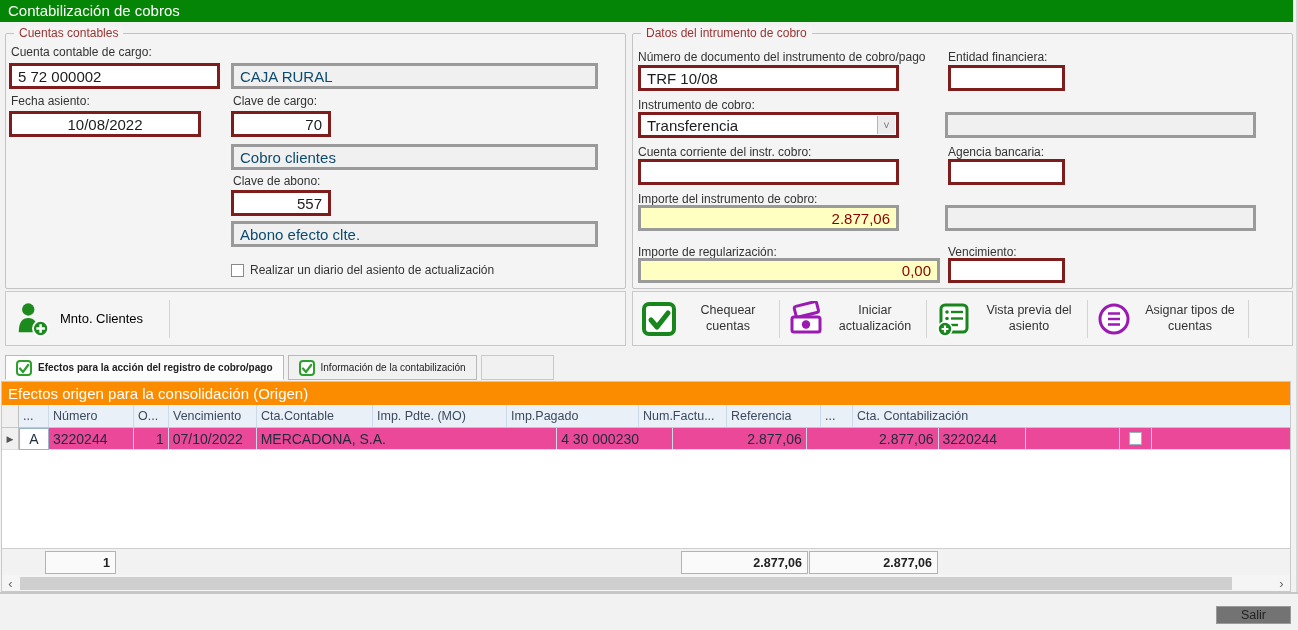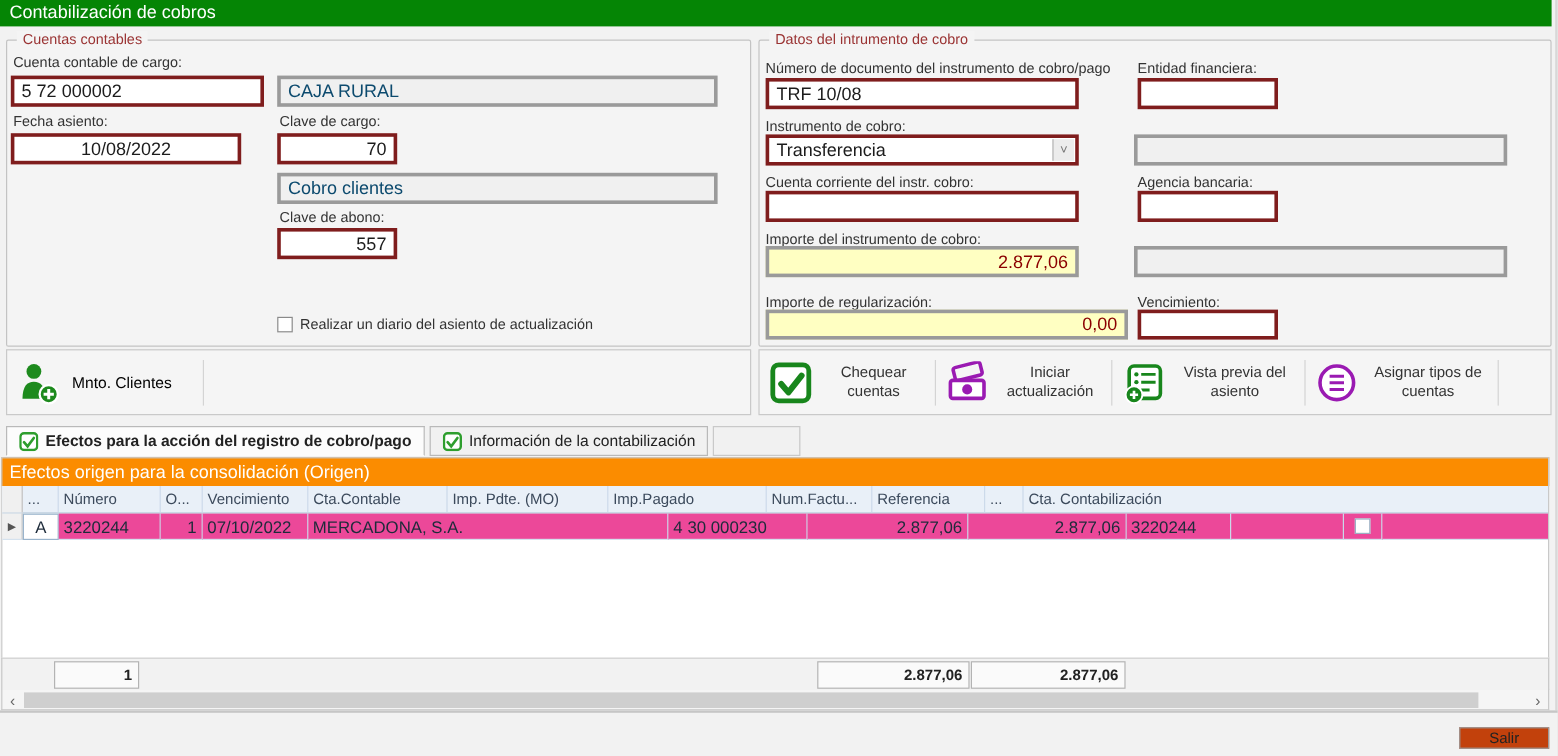--- a/index.html
+++ b/index.html
@@ -31,21 +31,21 @@
   .panel { position:absolute; top:291px; height:55px; background:#f5f5f5; border:1px solid #c9c9c9; display:flex; align-items:center; }
   .panel-left { left:5px; width:621px; }
   .panel-right { left:632px; width:661px; }
   .act { display:flex; align-items:center; gap:8px; padding:0 8px; height:100%; cursor:default; }
   .act-label { font-size:12.5px; color:#333; text-align:center; width:86px; line-height:1.25; }
   .act-label.wide { width:100px; }
   .vdiv { width:1px; height:38px; background:#d4d4d4; }
 
   
   .tabs { position:absolute; left:5px; top:355px; height:25px; display:flex; }
-  .tab { display:flex; align-items:center; gap:6px; padding:0 10px; border:1px solid #b9b9b9; background:#f1f1f1; font-size:13px; height:25px; }
+  .tab { display:flex; align-items:center; gap:6px; padding:0 10px; border:1px solid #b9b9b9; background:#f1f1f1; font-size:10px; height:25px; }
   .tab.selected { background:#fcfcfc; font-weight:bold; border-bottom-color:#fcfcfc; }
   .tab + .tab { margin-left:4px; }
   .tab-stub { width:73px; border:1px solid #c9c9c9; background:#f1f1f1; height:25px; margin-left:0; }
 
   
   .grid-header-bar { position:absolute; left:1px; top:381px; width:1290px; height:24px; background:#fb8c00; color:#fff; font-size:15px; line-height:24px; padding-left:6px; border:1px solid #c9c9c9; border-bottom:none; }
   .grid { position:absolute; left:1px; top:405px; width:1290px; height:170px; background:#fff; border:1px solid #c9c9c9; border-top:none; }
   .g-row { display:flex; width:100%; }
   .g-head { height:23px; background:#e9f0f8; border-bottom:1px solid #b7c9da; }
   .g-head .cell { color:#3c4a5c; font-size:12.5px; border-right:1px solid #ccdaea; display:flex; align-items:center; padding:0 4px; overflow:hidden; white-space:nowrap; }
@@ -61,21 +61,21 @@
   .totbox { position:absolute; top:2px; height:23px; background:#fafafa; border:1px solid #b3b3b3; font-size:12.5px; font-weight:bold; color:#222; display:flex; align-items:center; justify-content:flex-end; padding:0 5px; }
 
   
   .hscroll { position:absolute; left:1px; top:575px; width:1290px; height:17px; background:#f5f5f5; border:1px solid #c9c9c9; border-top:none; display:flex; align-items:center; }
   .scroll-arrow { width:17px; height:100%; display:flex; align-items:center; justify-content:center; color:#666; font-size:13px; }
   .scroll-thumb { height:13px; background:#cfcfcf; width:1212px; margin-left:1px; }
   .scroll-track { flex:1; }
 
   
   .bottombar { position:absolute; left:0; top:592px; width:1298px; height:38px; background:#f2f2f2; border-top:2px solid #c6c6c6; }
-  .btn-salir { position:absolute; left:1216px; top:12px; width:75px; height:18px; background:#c2410c; border:1px solid #9a9a9a; font-size:12.5px; color:#222; display:flex; align-items:center; justify-content:center;text-align:center; }
+  .btn-salir { position:absolute; left:1216px; top:12px; width:75px; height:18px; background:#737373; border:1px solid #9a9a9a; font-size:12.5px; color:#222; display:flex; align-items:center; justify-content:center;text-align:center; }
 
   .icon36 { width:36px; height:36px; flex:0 0 auto; }
   .icon40 { width:38px; height:38px; flex:0 0 auto; }
   .icon16 { width:16px; height:16px; flex:0 0 auto; }
   .mnto-label { font-size:13px; color:#000000; }
 </style>
 </head>
 <body>
 
 <div id="window">
@@ -93,20 +93,21 @@
 
     <span class="lbl" style="left:5px; top:60px;">Fecha asiento:</span>
     <div class="field center" style="left:3px; top:77px; width:192px; height:26px;">10/08/2022</div>
 
     <span class="lbl" style="left:227px; top:60px;">Clave de cargo:</span>
     <div class="field right" style="left:225px; top:77px; width:100px; height:26px;">70</div>
     <div class="field readonly" style="left:225px; top:110px; width:367px; height:26px;">Cobro clientes</div>
 
     <span class="lbl" style="left:227px; top:140px;">Clave de abono:</span>
     <div class="field right" style="left:225px; top:156px; width:100px; height:26px;">557</div>
+    <div class="field readonly" style="left:225px; top:187px; width:367px; height:26px;">Abono efecto clte.</div>
 
     <div class="checkline" style="left:225px; top:229px;">
       <span class="cb"></span>
       <span>Realizar un diario del asiento de actualización</span>
     </div>
   </div>
 
   <div class="panel panel-left">
     <div class="act">
       <svg class="icon40" viewBox="0 0 40 40">

